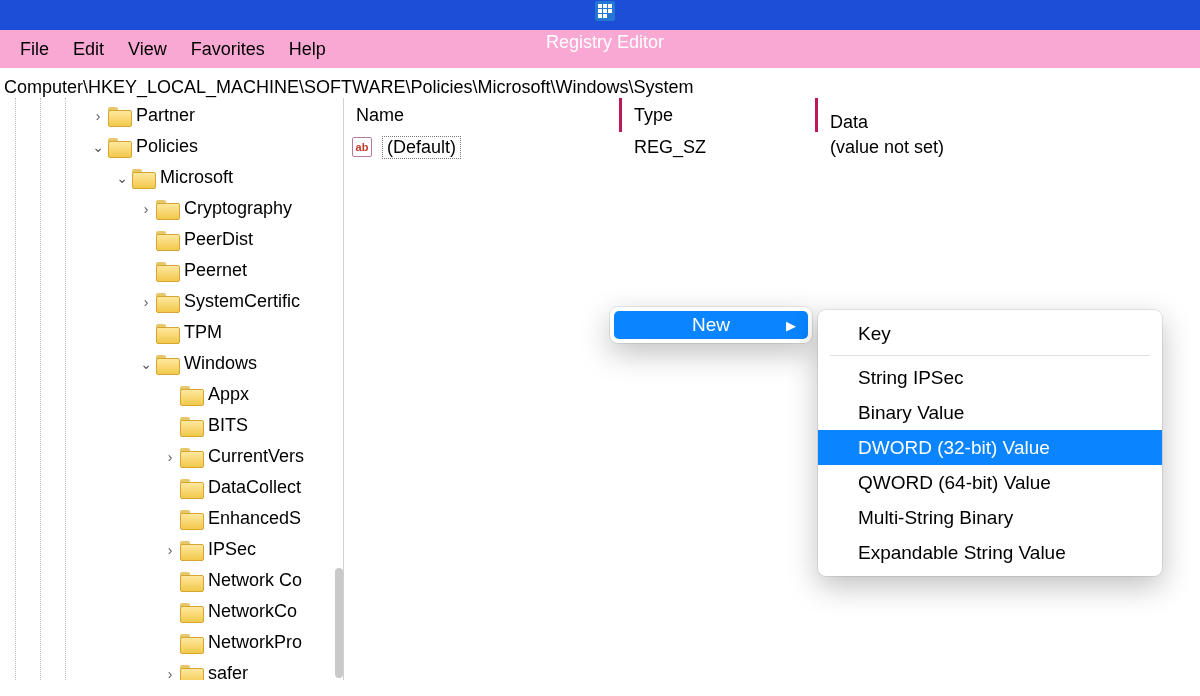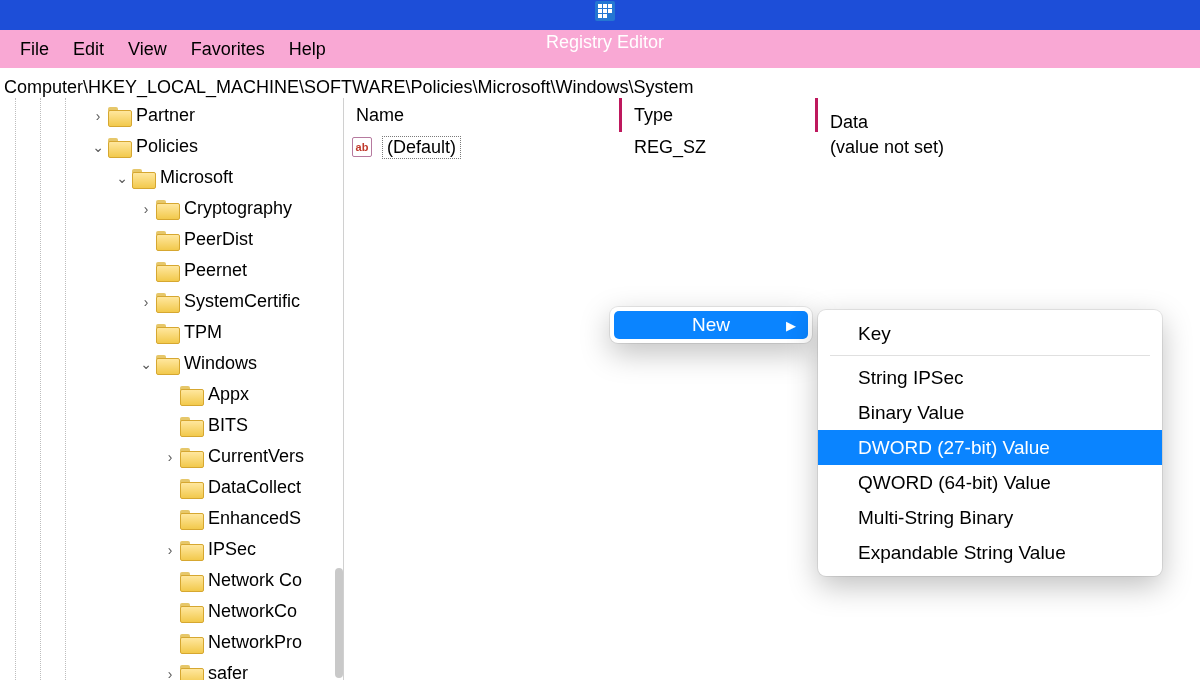--- a/index.html
+++ b/index.html
@@ -404,21 +404,21 @@
     <span>Key</span>
   </div>
   <div class="sep"></div>
   <div class="mi">
     <span>String IPSec</span>
   </div>
   <div class="mi">
     <span>Binary Value</span>
   </div>
   <div class="mi selected">
-    <span>DWORD (27-bit) Value</span>
+    <span>DWORD (32-bit) Value</span>
   </div>
   <div class="mi">
     <span>QWORD (64-bit) Value</span>
   </div>
   <div class="mi">
     <span>Multi-String Binary</span>
   </div>
   <div class="mi">
     <span>Expandable String Value</span>
   </div>

